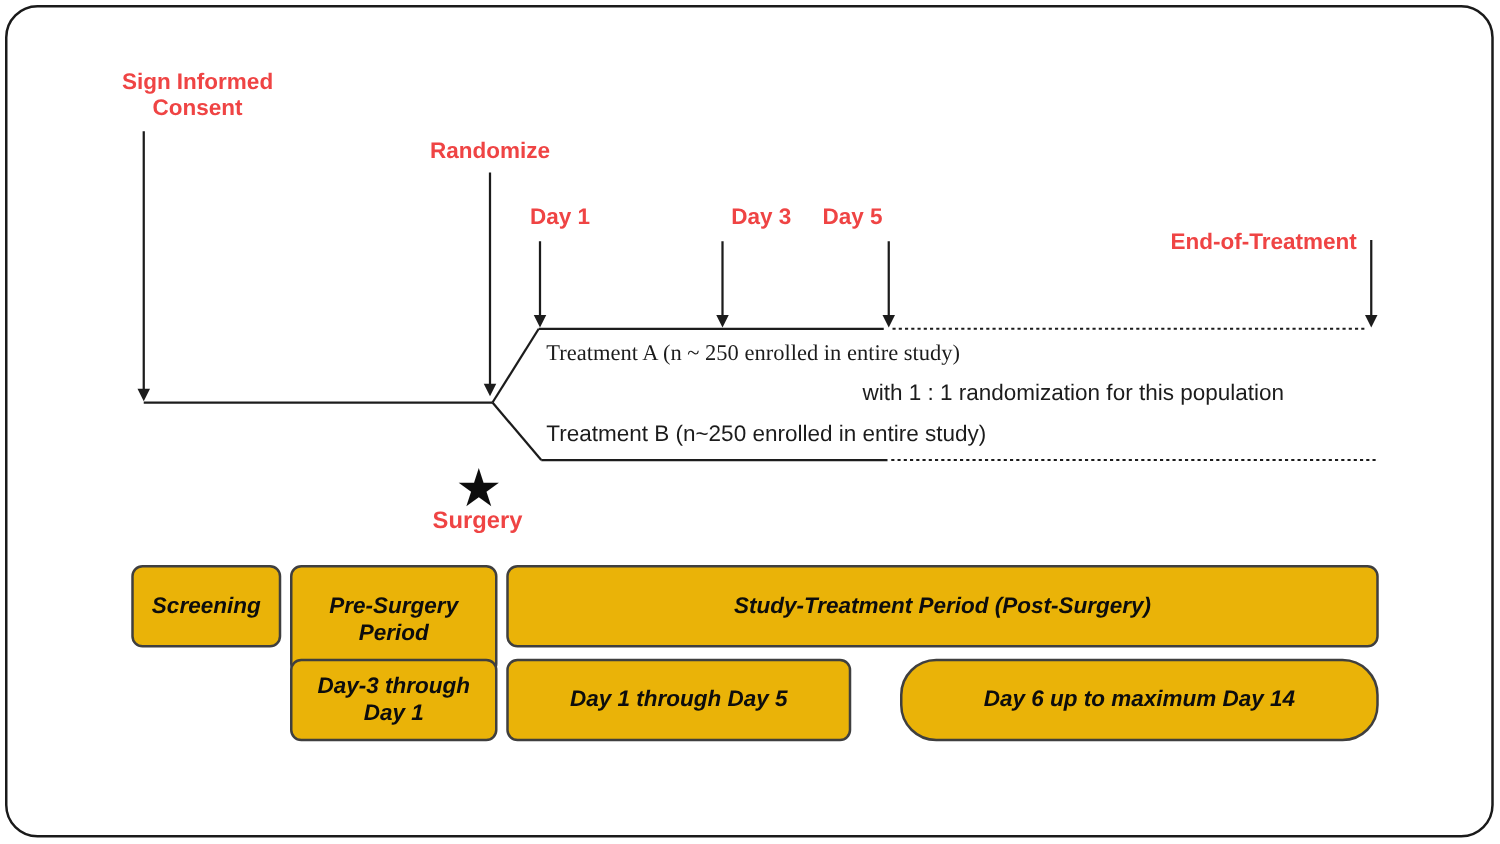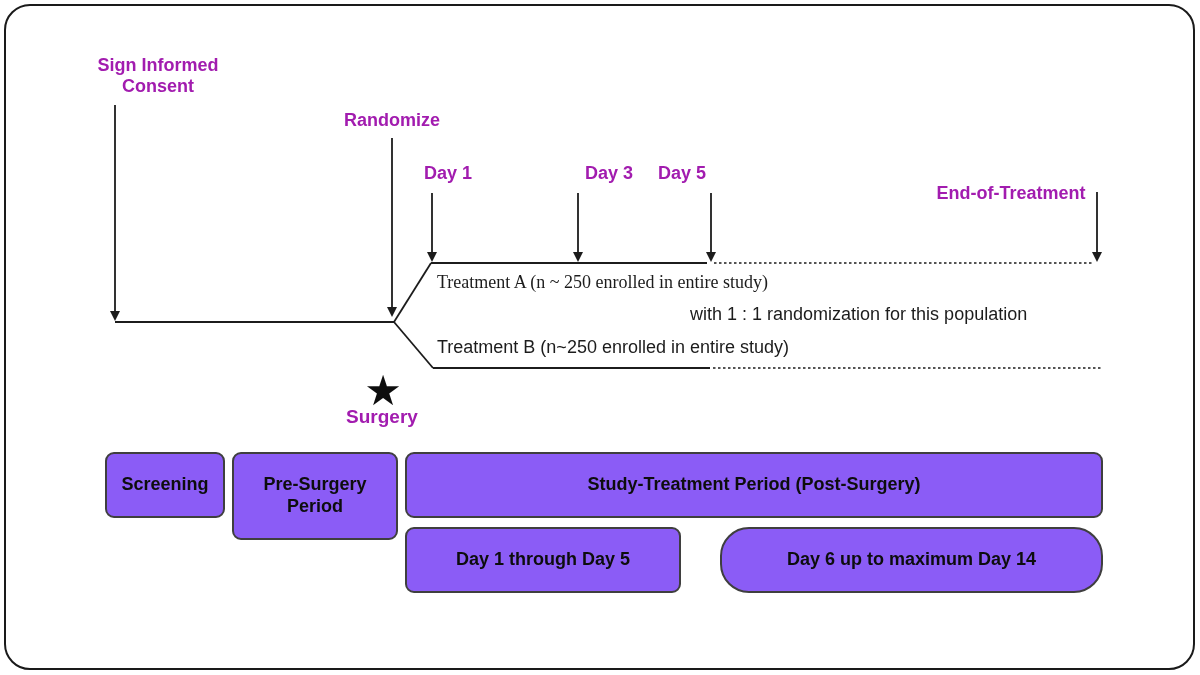--- a/index.html
+++ b/index.html
@@ -24,21 +24,21 @@
   }
 
   .lines-svg {
     position: absolute;
     left: 0; top: 0;
     width: 1200px; height: 675px;
   }
 
   .label {
     position: absolute;
-    color: #a21caf;
+    color: #ef4444;
     font-weight: bold;
     font-size: 18px;
     line-height: 1.15;
     white-space: nowrap;
   }
   .label.center { text-align: center; white-space: normal; }
 
   .arm-text {
     position: absolute;
     color: #1c1c1c;
@@ -50,32 +50,33 @@
   .star {
     position: absolute;
     color: #0d0d0d;
     font-size: 42px;
     line-height: 1;
     text-align: center;
   }
 
   .period-box {
     position: absolute;
-    background: #8b5cf6;
+    background: #eab308;
     border: 2px solid #3f3f3f;
     border-radius: 9px;
     display: flex;
     align-items: center;
     justify-content: center;
     text-align: center;
     font-weight: bold;
     font-size: 18px;
     line-height: 1.2;
     color: #0d0d0d;
     padding: 2px 10px;
+    font-style: italic;
   }
 </style>
 </head>
 <body>
 
 <div class="canvas">
 
   <div class="frame"></div>
 
   <svg class="lines-svg" viewBox="0 0 1200 675" xmlns="http://www.w3.org/2000/svg">
@@ -131,18 +132,19 @@
   <div class="star" style="left:353px; top:370px; width:60px;">★</div>
 
   <div class="label center" style="left:332px; top:406px; width:100px; font-size:19px;">Surgery</div>
 
   <div class="period-box" style="left:105px; top:452px; width:120px; height:66px;">Screening</div>
 
   <div class="period-box" style="left:232px; top:452px; width:166px; height:88px;">Pre-Surgery Period</div>
 
   <div class="period-box" style="left:405px; top:452px; width:698px; height:66px;">Study-Treatment Period (Post-Surgery)</div>
 
+  <div class="period-box" style="left:232px; top:527px; width:166px; height:66px;">Day-3 through Day 1</div>
 
   <div class="period-box" style="left:405px; top:527px; width:276px; height:66px;text-align:right;">Day 1 through Day 5</div>
 
   <div class="period-box" style="left:720px; top:527px; width:383px; height:66px;border-radius:29px;">Day 6 up to maximum Day 14</div>
 
 </div>
 
 </body></html>

